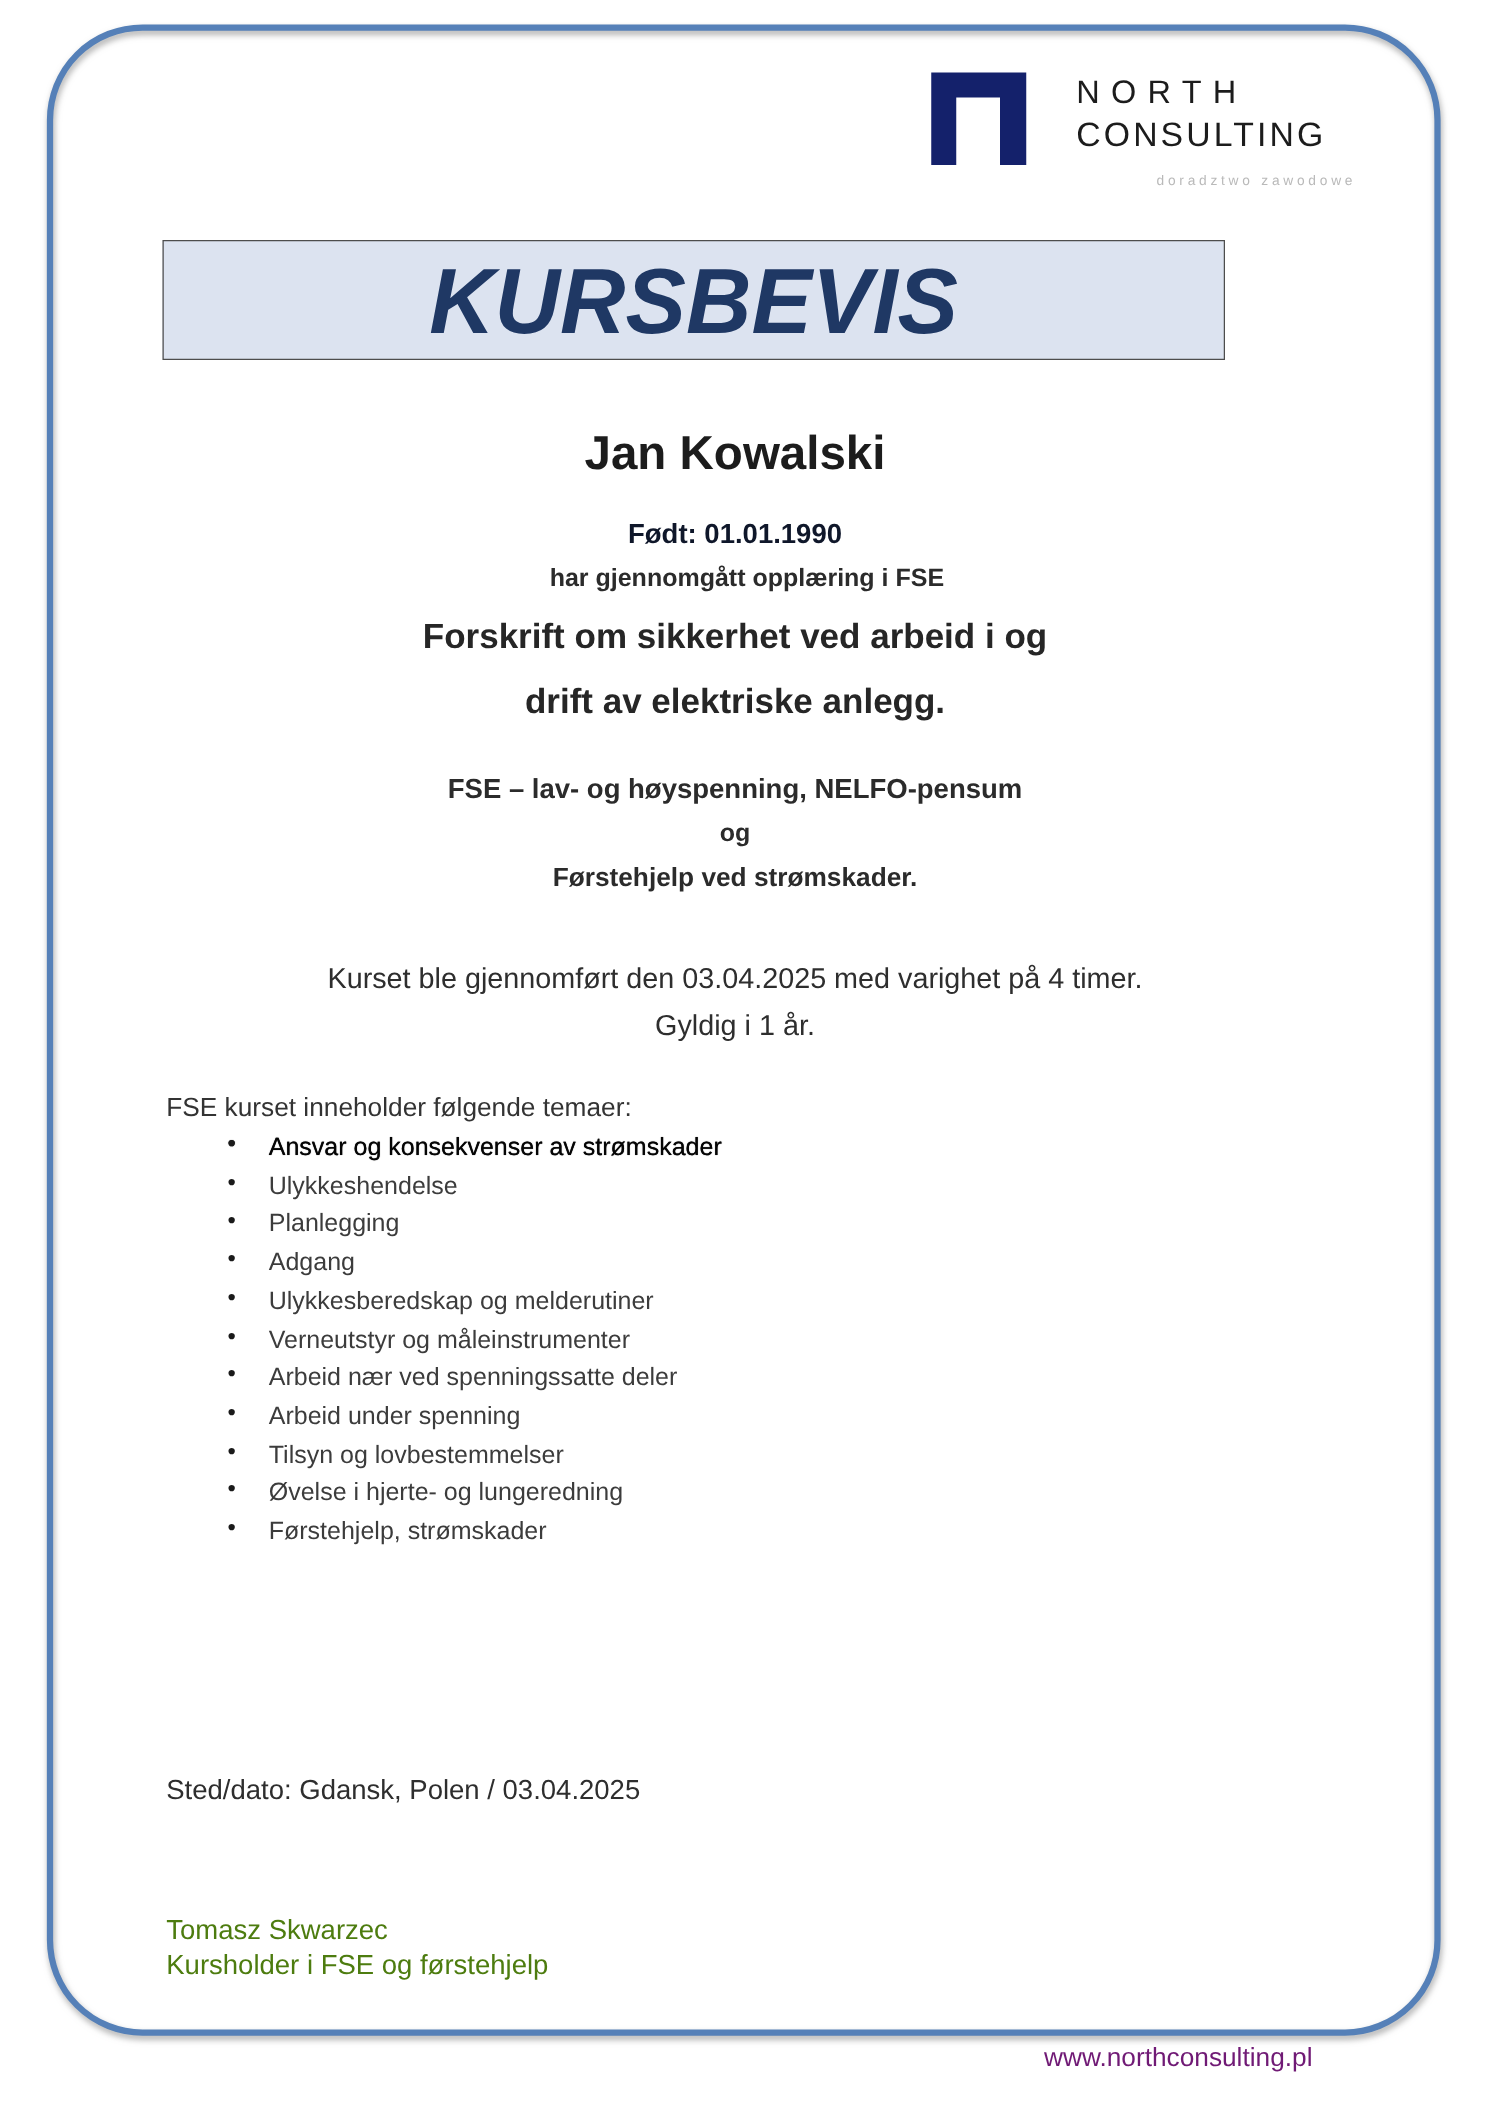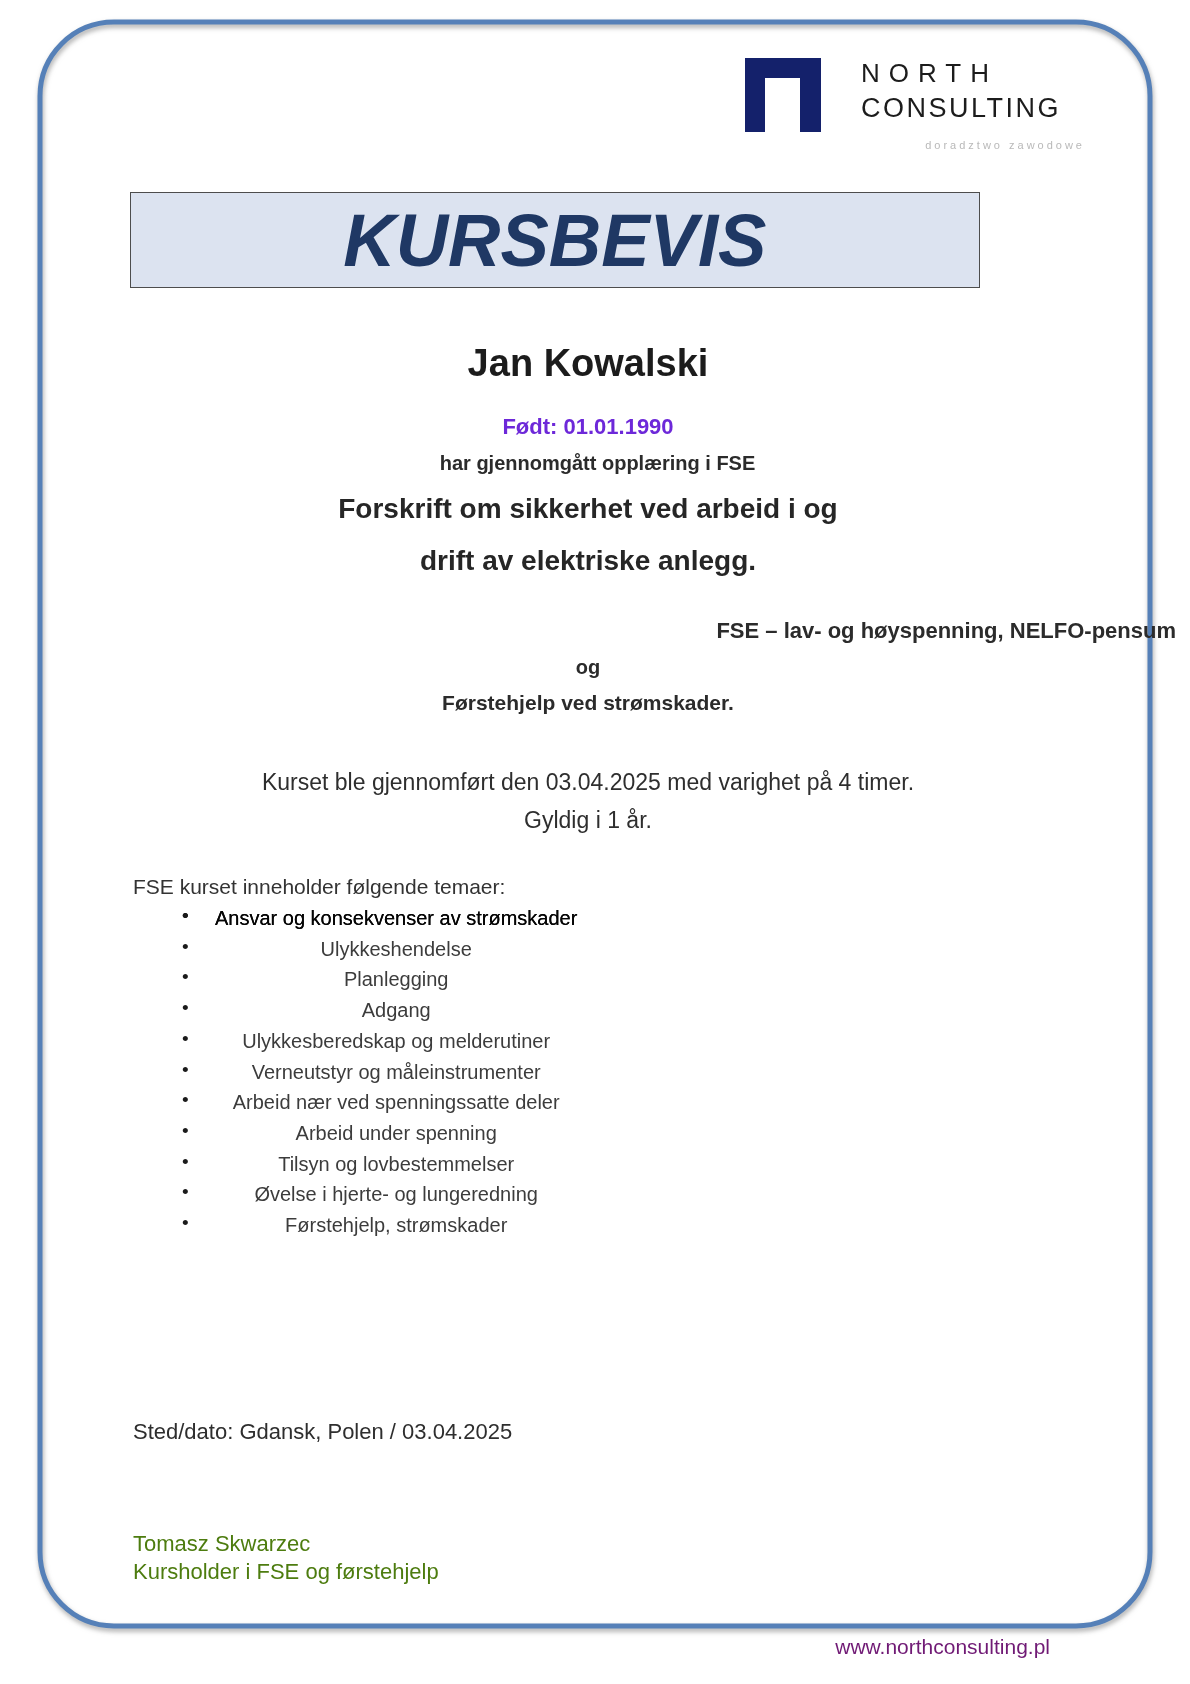--- a/index.html
+++ b/index.html
@@ -38,33 +38,33 @@
     display:flex;align-items:center;justify-content:center;
   }
   .title-text{
     font-size:74px;font-weight:bold;font-style:italic;color:var(--title-navy);
     letter-spacing:0px;transform:scaleX(.98);white-space:nowrap;
   }
 
   
   .centered{left:0;width:1176px;text-align:center;white-space:nowrap;}
   .name{top:342px;font-size:38px;font-weight:bold;color:#1c1c1c;}
-  .born{top:414px;font-size:22px;font-weight:bold;color:#6d28d9;}
+  .born{top:414px;font-size:22px;font-weight:bold;color:#0f172a;}
   .intro{top:452px;font-size:20px;font-weight:bold;color:#2b2b2b;padding-left:19px;}
   .course1{top:493px;font-size:28px;font-weight:bold;color:#262626;}
   .course2{top:545px;font-size:28px;font-weight:bold;color:#262626;}
-  .scope{top:618px;font-size:22px;font-weight:bold;color:#2b2b2b;text-align:right;}
+  .scope{top:618px;font-size:22px;font-weight:bold;color:#2b2b2b;}
   .conj{top:656px;font-size:20px;font-weight:bold;color:#2b2b2b;}
   .firstaid{top:691px;font-size:21px;font-weight:bold;color:#2b2b2b;}
   .completion{top:769px;font-size:23px;color:#2e2e2e;}
   .validity{top:807px;font-size:23px;color:#2e2e2e;}
 
   
   .topics-heading{left:133px;top:875px;font-size:21px;color:#333333;white-space:nowrap;}
-  .topics-list{left:180px;top:903px;list-style:none;text-align:center;}
+  .topics-list{left:180px;top:903px;list-style:none;}
   .topics-list li{
     position:relative;line-height:30.7px;font-size:20px;color:#3c3c3c;
     padding-left:35px;white-space:nowrap;
   }
   .topics-list li::before{
     content:"•";position:absolute;left:2px;top:-2px;font-size:19px;color:#1a1a1a;
   }
   .topics-list li.em{color:#050505;text-shadow:0 0 .6px #000;}
 
   

